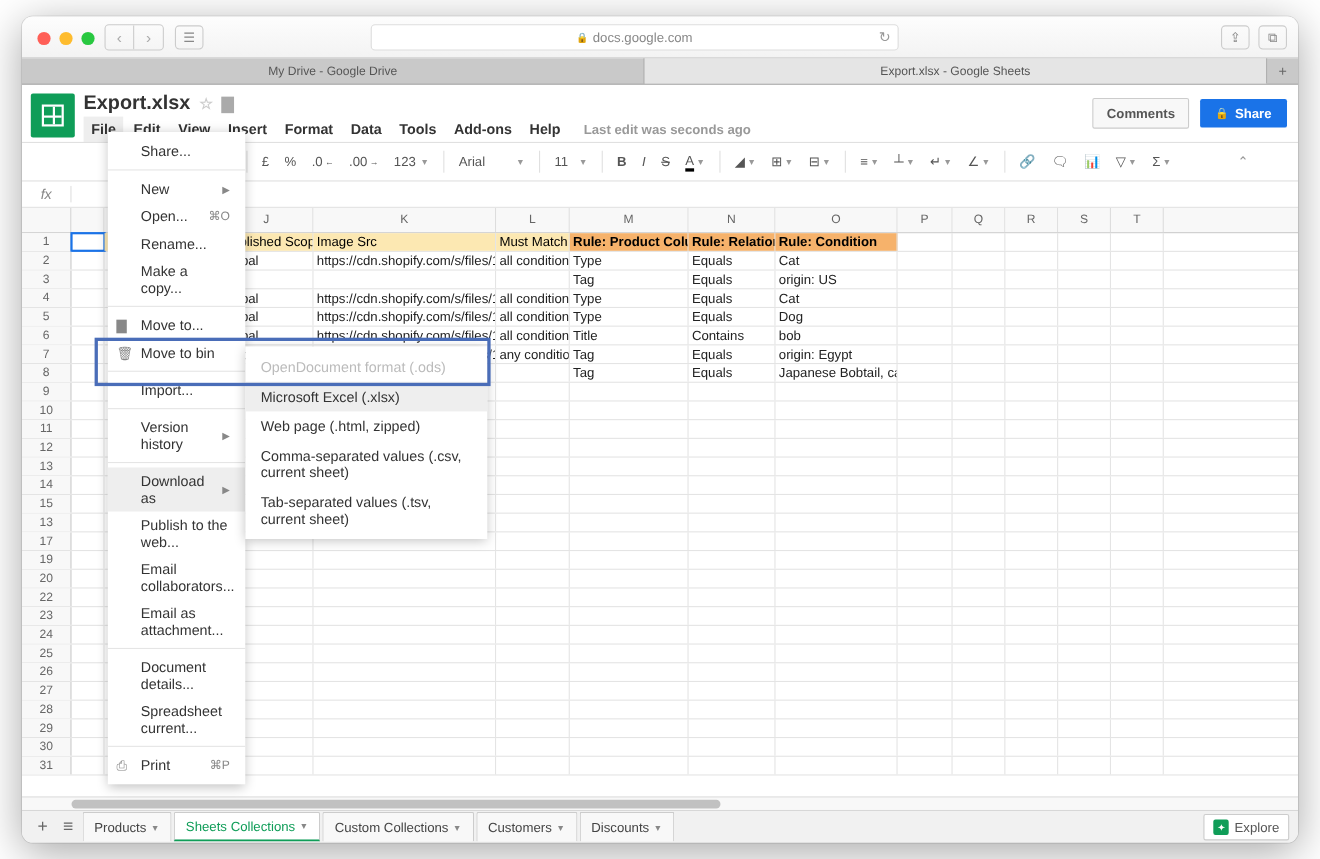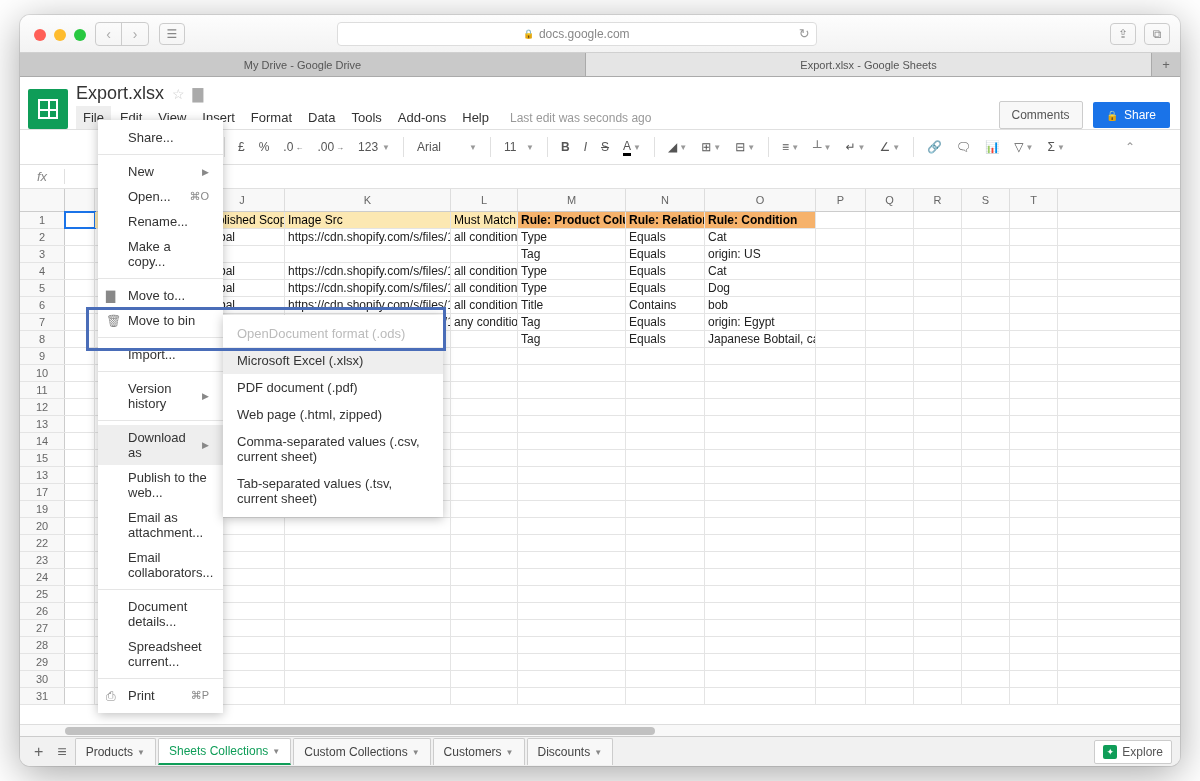--- a/index.html
+++ b/index.html
@@ -22,21 +22,21 @@
 .url-lock { margin-right: 4px; font-size: 9px; }
 .reload-btn { position: absolute; right: 6px; color: #999; font-size: 13px; }
 .chrome-right { display: flex; gap: 8px; margin-left: auto; }
 .chrome-icon { width: 26px; height: 22px; border: 1px solid #ccc; border-radius: 4px; display: flex; align-items: center; justify-content: center; color: #888; font-size: 12px; }
 
 .tab-strip { height: 24px; background: #c9c9c9; display: flex; border-bottom: 1px solid #aaa; }
 .browser-tab { flex: 1; display: flex; align-items: center; justify-content: center; font-size: 11px; color: #555; border-right: 1px solid #aaa; }
 .browser-tab.active { background: #e5e5e5; }
 .new-tab-btn { width: 28px; display: flex; align-items: center; justify-content: center; color: #666; }
 
-.app-header { display: flex; align-items: flex-end; padding: 6px 10px 0 8px; }
+.app-header { display: flex; align-items: flex-start; padding: 6px 10px 0 8px; font-weight: bold; }
 .sheets-logo { width: 40px; height: 40px; background: #0f9d58; border-radius: 2px; display: flex; align-items: center; justify-content: center; margin-right: 8px; margin-top: 2px; }
 .sheets-logo-inner { width: 20px; height: 20px; border: 2px solid #fff; position: relative; }
 .sheets-logo-inner::before { content: ''; position: absolute; top: 50%; left: 0; right: 0; height: 2px; background: #fff; }
 .sheets-logo-inner::after { content: ''; position: absolute; left: 50%; top: 0; bottom: 0; width: 2px; background: #fff; }
 .header-mid { flex: 1; }
 .doc-title-row { display: flex; align-items: center; gap: 8px; }
 .doc-title { font-size: 18px; color: #333; }
 .star-icon { color: #ccc; font-size: 14px; }
 .folder-icon { color: #aaa; font-size: 14px; }
 .menubar { display: flex; gap: 2px; margin-top: 2px; align-items: center; }
@@ -790,44 +790,43 @@
       </div>
     <div class="fm-sep"></div>
     <div class="fm-item highlighted">
         <span>Download as</span>
         <span class="fm-arrow">▶</span>
       </div>
     <div class="fm-item">
         <span>Publish to the web...</span>
       </div>
     <div class="fm-item">
+        <span>Email collaborators...</span>
+      </div>
+    <div class="fm-item">
         <span>Email as attachment...</span>
-      </div>
-    <div class="fm-item">
-        <span>Email collaborators...</span>
       </div>
     <div class="fm-sep"></div>
     <div class="fm-item">
         <span>Document details...</span>
       </div>
     <div class="fm-item">
         <span>Spreadsheet current...</span>
       </div>
     <div class="fm-sep"></div>
     <div class="fm-item">
         <span class="fm-icon">⎙</span>
         <span>Print</span>
         <span class="fm-shortcut">⌘P</span>
       </div>
   </div>
 
   <div class="submenu">
     <div class="sm-item" style="color:#bbb">OpenDocument format (.ods)</div>
     <div class="sm-item highlighted">Microsoft Excel (.xlsx)</div>
-    <div class="sm-item">PDF document (.pdf)</div>
     <div class="sm-item">Web page (.html, zipped)</div>
     <div class="sm-item">Comma-separated values (.csv, current sheet)</div>
     <div class="sm-item">Tab-separated values (.tsv, current sheet)</div>
   </div>
 
   <div class="highlight-box"></div>
 
 </div>
 
 </body></html>

